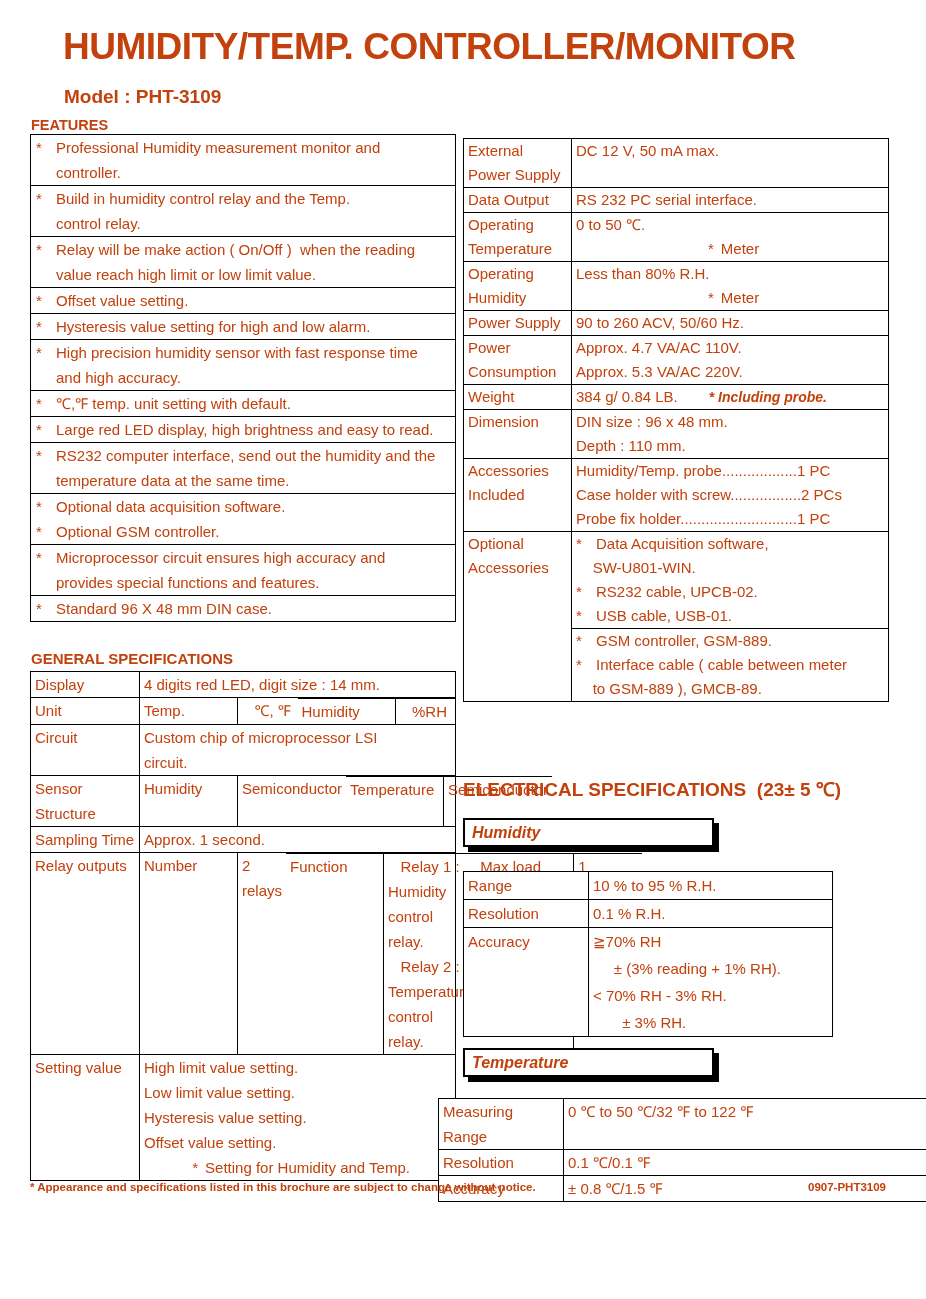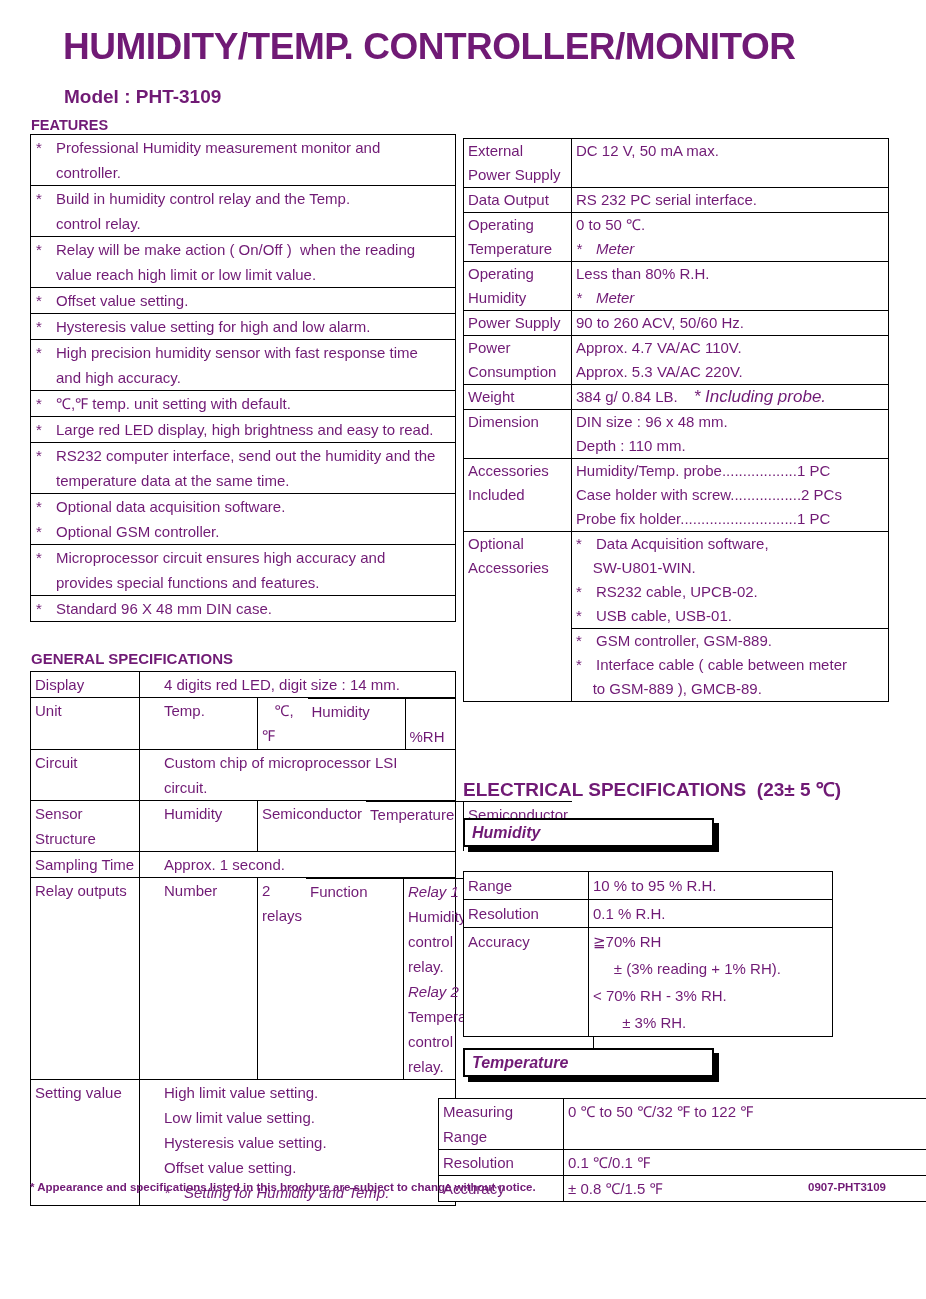--- a/index.html
+++ b/index.html
@@ -1,17 +1,17 @@
 <!DOCTYPE html>
 <html><head>
 <meta charset="utf-8">
 <style>
   html,body{margin:0;padding:0;background:#fff;}
   .page{position:relative;width:926px;height:1299px;background:#ffffff;
-        font-family:"Liberation Sans",sans-serif;color:#701a75;overflow:hidden;}
+        font-family:"Liberation Sans",sans-serif;color:#c2410c;overflow:hidden;}
   .abs{position:absolute;}
   .title{left:63px;top:26px;font-size:37px;font-weight:bold;letter-spacing:-0.5px;white-space:nowrap;}
   .model{left:64px;top:86px;font-size:19px;font-weight:bold;}
   .sechead{font-weight:bold;font-size:14.5px;}
   .feat-head{left:31px;top:117px;}
   .gen-head{left:31px;top:650px;font-size:15px;}
   .elec-head{left:463px;top:776px;font-size:19px;white-space:pre-wrap;}
   .boxtable{position:absolute;border:1px solid #000;background:#fff;box-sizing:border-box;}
   #features-table{left:30px;top:134px;width:426px;}
   #specs-table{left:463px;top:138px;width:426px;}
@@ -20,35 +20,35 @@
   #temperature-table{left:438px;top:1098px;width:516px;}
   .secbox{position:absolute;width:240px;height:25px;border:2px solid #000;background:#fff;
           box-shadow:5px 5px 0 0 #000;display:flex;align-items:center;padding-left:7px;
           font-weight:bold;font-style:italic;font-size:16px;}
   #humidity-box{left:463px;top:818px;}
   #temperature-box{left:463px;top:1048px;}
   .line{line-height:25px;font-size:15px;white-space:pre-wrap;}
   #specs-table .line{line-height:24px;}
   #humidity-table .line{line-height:27px;}
   #temperature-table .line{line-height:25px;}
-  .it{font-style:italic;}
+  .it{text-align:center;}
   .star{display:inline-block;width:20px;}
   .cont{padding-left:20px;}
-  .note{font-size:17px;font-style:italic;font-weight:normal;margin-left:16px;}
+  .note{font-size:14px;font-style:italic;font-weight:bold;margin-left:31px;}
   .f-row{border-top:1px solid #000;padding:0 5px;}
   .f-row:first-child{border-top:none;}
   .kv-row{display:flex;border-top:1px solid #000;}
   .kv-row:first-child{border-top:none;}
   .cell{padding:0 4px;box-sizing:content-box;}
   .lab{flex:0 0 auto;border-right:1px solid #000;}
   .val{flex:1;min-width:0;}
   #specs-table .lab{width:99px;}
   #humidity-table .lab,#temperature-table .lab{width:116px;}
   .divafter{border-bottom:1px solid #000;margin:0 -4px;padding:0 4px;}
-  .g-row{display:flex;border-top:1px solid #000;gap:20px;}
+  .g-row{display:flex;border-top:1px solid #000;}
   .g-row:first-child{border-top:none;}
   .g-lab{flex:0 0 auto;width:100px;border-right:1px solid #000;padding:0 4px;}
   .g-span{flex:1;min-width:0;padding:0 4px;}
   .g-sub{flex:1;display:flex;min-width:0;}
   .g-subrow{display:flex;border-top:1px solid #000;flex:1;}
   .g-subrow:first-child{border-top:none;}
   .g-k{flex:0 0 auto;width:89px;border-right:1px solid #000;padding:0 4px;}
   .g-v{flex:1;min-width:0;padding:0 4px;}
   .footnote{left:30px;top:1181px;font-size:11.5px;font-weight:bold;}
   .footcode{right:40px;top:1181px;font-size:11.5px;font-weight:bold;}

